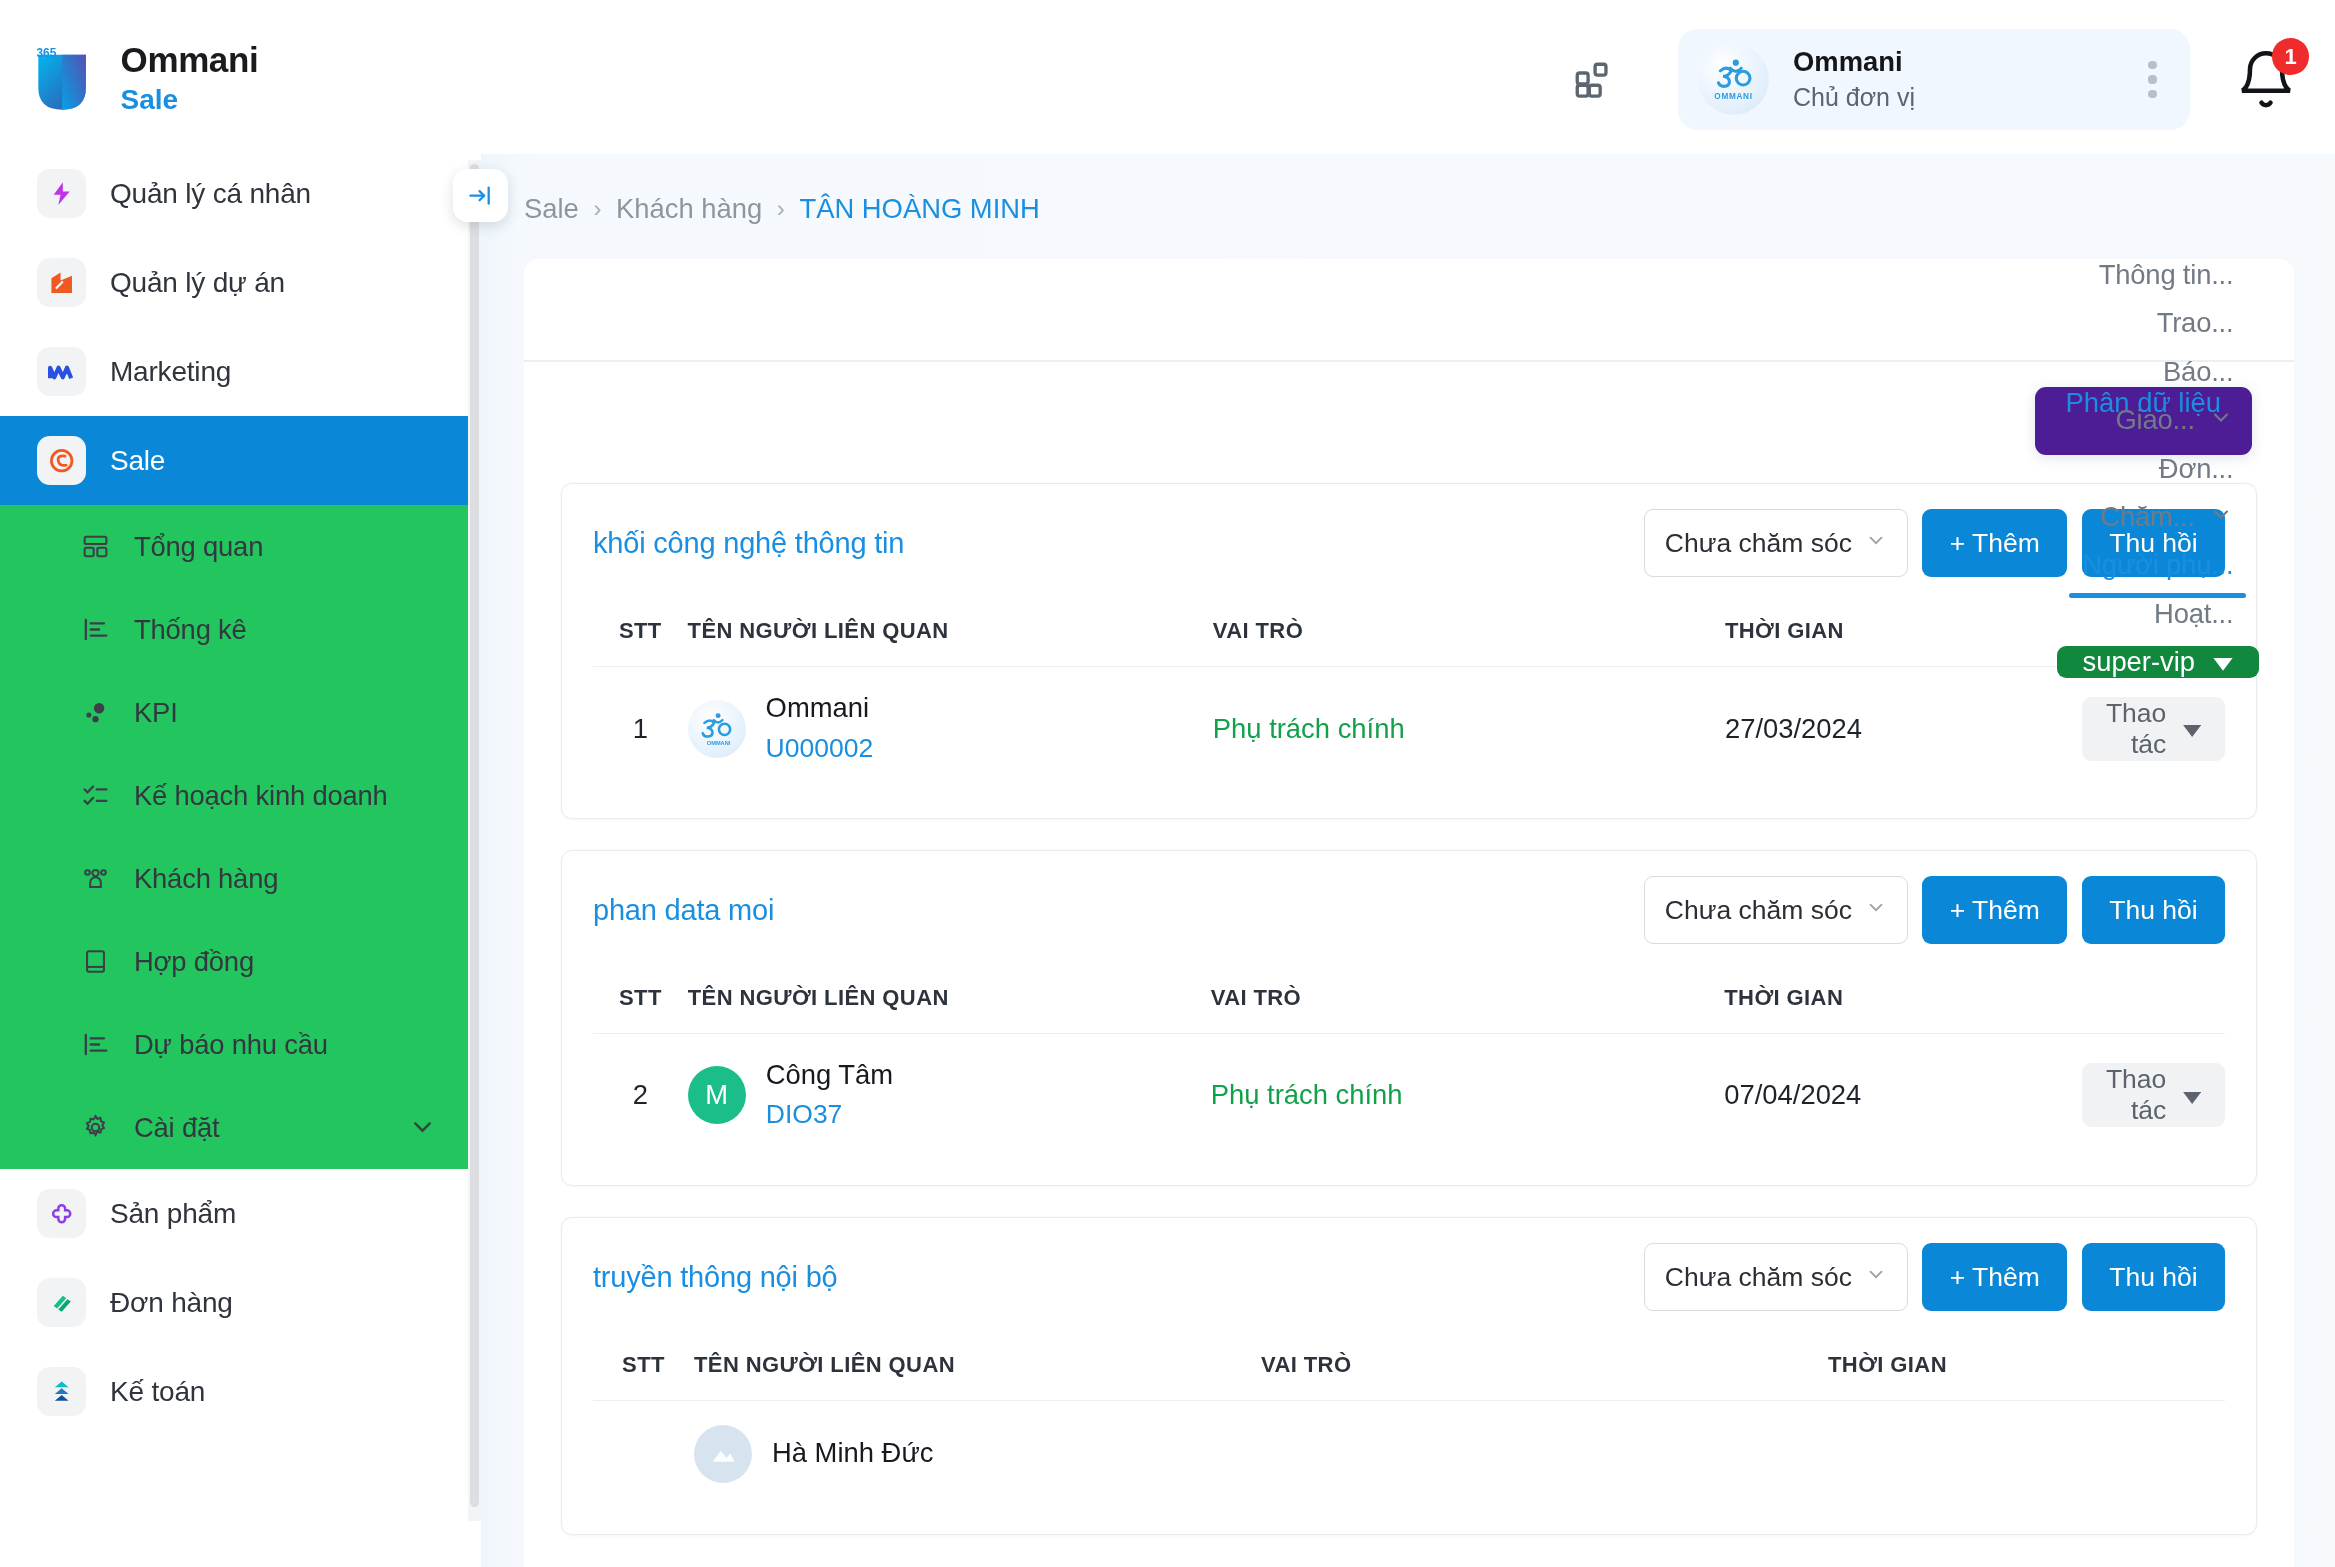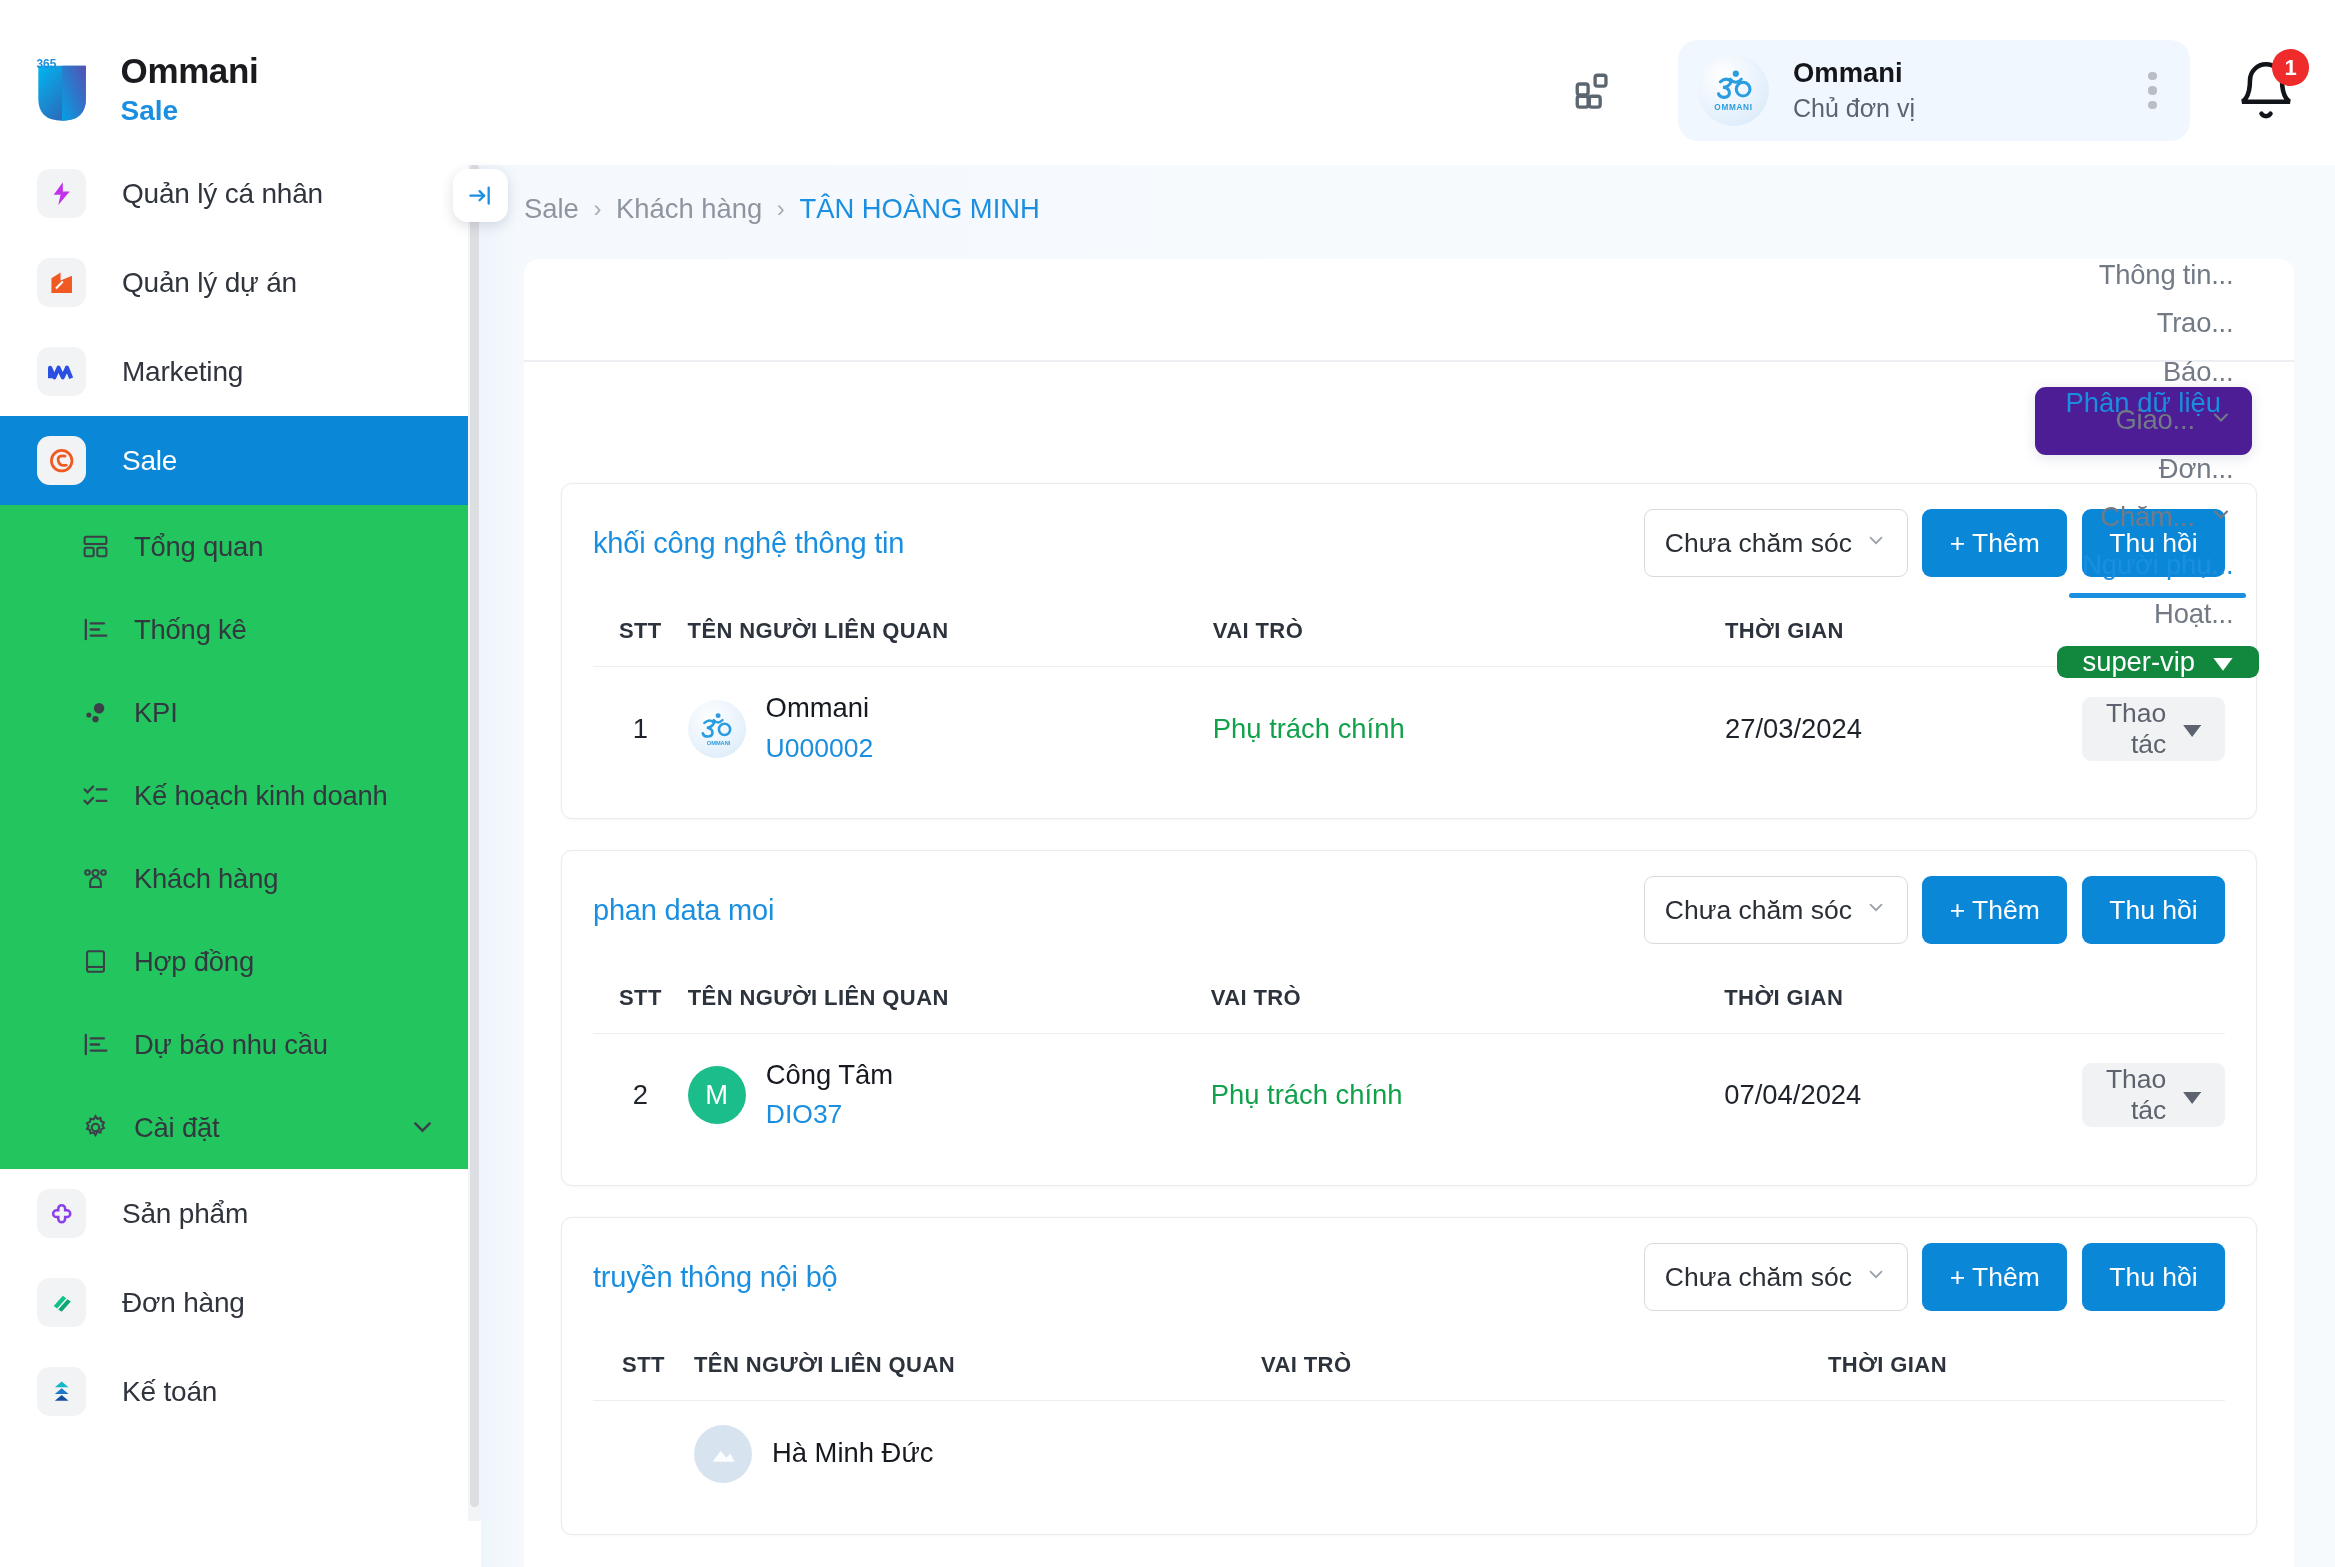--- a/index.html
+++ b/index.html
@@ -5,21 +5,21 @@
   * { box-sizing: border-box; margin: 0; padding: 0; }
   html, body {
     width: 2335px; height: 1568px;
     font-family: "Liberation Sans", sans-serif;
     background: #ffffff;
     overflow: hidden;
   }
 
   
   .topbar {
-    position: absolute; top: 16px; left: 0;
+    position: absolute; top: 5px; left: 0;
     width: 2335px; height: 149px;
     background: #ffffff;
     display: flex; align-items: center;
     z-index: 40;
   }
   .brand { display: flex; align-items: center; padding-left: 31px; width: 468px; }
   .brand-logo { width: 64px; height: 75px; position: relative; }
   .brand-text { margin-left: 25.6px; }
   .brand-name { font-size: 35px; font-weight: 700; color: #1b1b1f; letter-spacing: -0.4px; line-height: 1.15; }
   .brand-sub { font-size: 28px; font-weight: 700; color: #1a8fe0; line-height: 1.3; margin-top: 1.8px; }
@@ -69,21 +69,21 @@
   }
   .nav-item {
     display: flex; align-items: center;
     height: 89px; padding-left: 37px; padding-right: 22px;
     cursor: pointer;
   }
   .nav-item .ic-box {
     width: 49px; height: 49px; border-radius: 12.8px; background: #f2f3f5;
     display: flex; align-items: center; justify-content: center; flex-shrink: 0;
   }
-  .nav-item .lbl { margin-left: 36px; font-size: 28px; color: #30343c; letter-spacing: -0.2px; }
+  .nav-item .lbl { margin-left: 24px; font-size: 28px; color: #30343c; letter-spacing: -0.2px; }
   .nav-item.active { background: #0b87d8; }
   .nav-item.active .lbl { color: #ffffff; }
 
   .sub-group { background: #22c55e; }
   .sub-item {
     display: flex; align-items: center;
     height: 83px; padding-left: 77px; padding-right: 31px; cursor: pointer;
   }
   .sub-item .sic { width: 37px; height: 37px; display:flex; align-items:center; justify-content:center; flex-shrink:0; }
   .sub-item .lbl { margin-left: 20px; font-size: 27.4px; color: #33373f; letter-spacing: -0.2px; }

